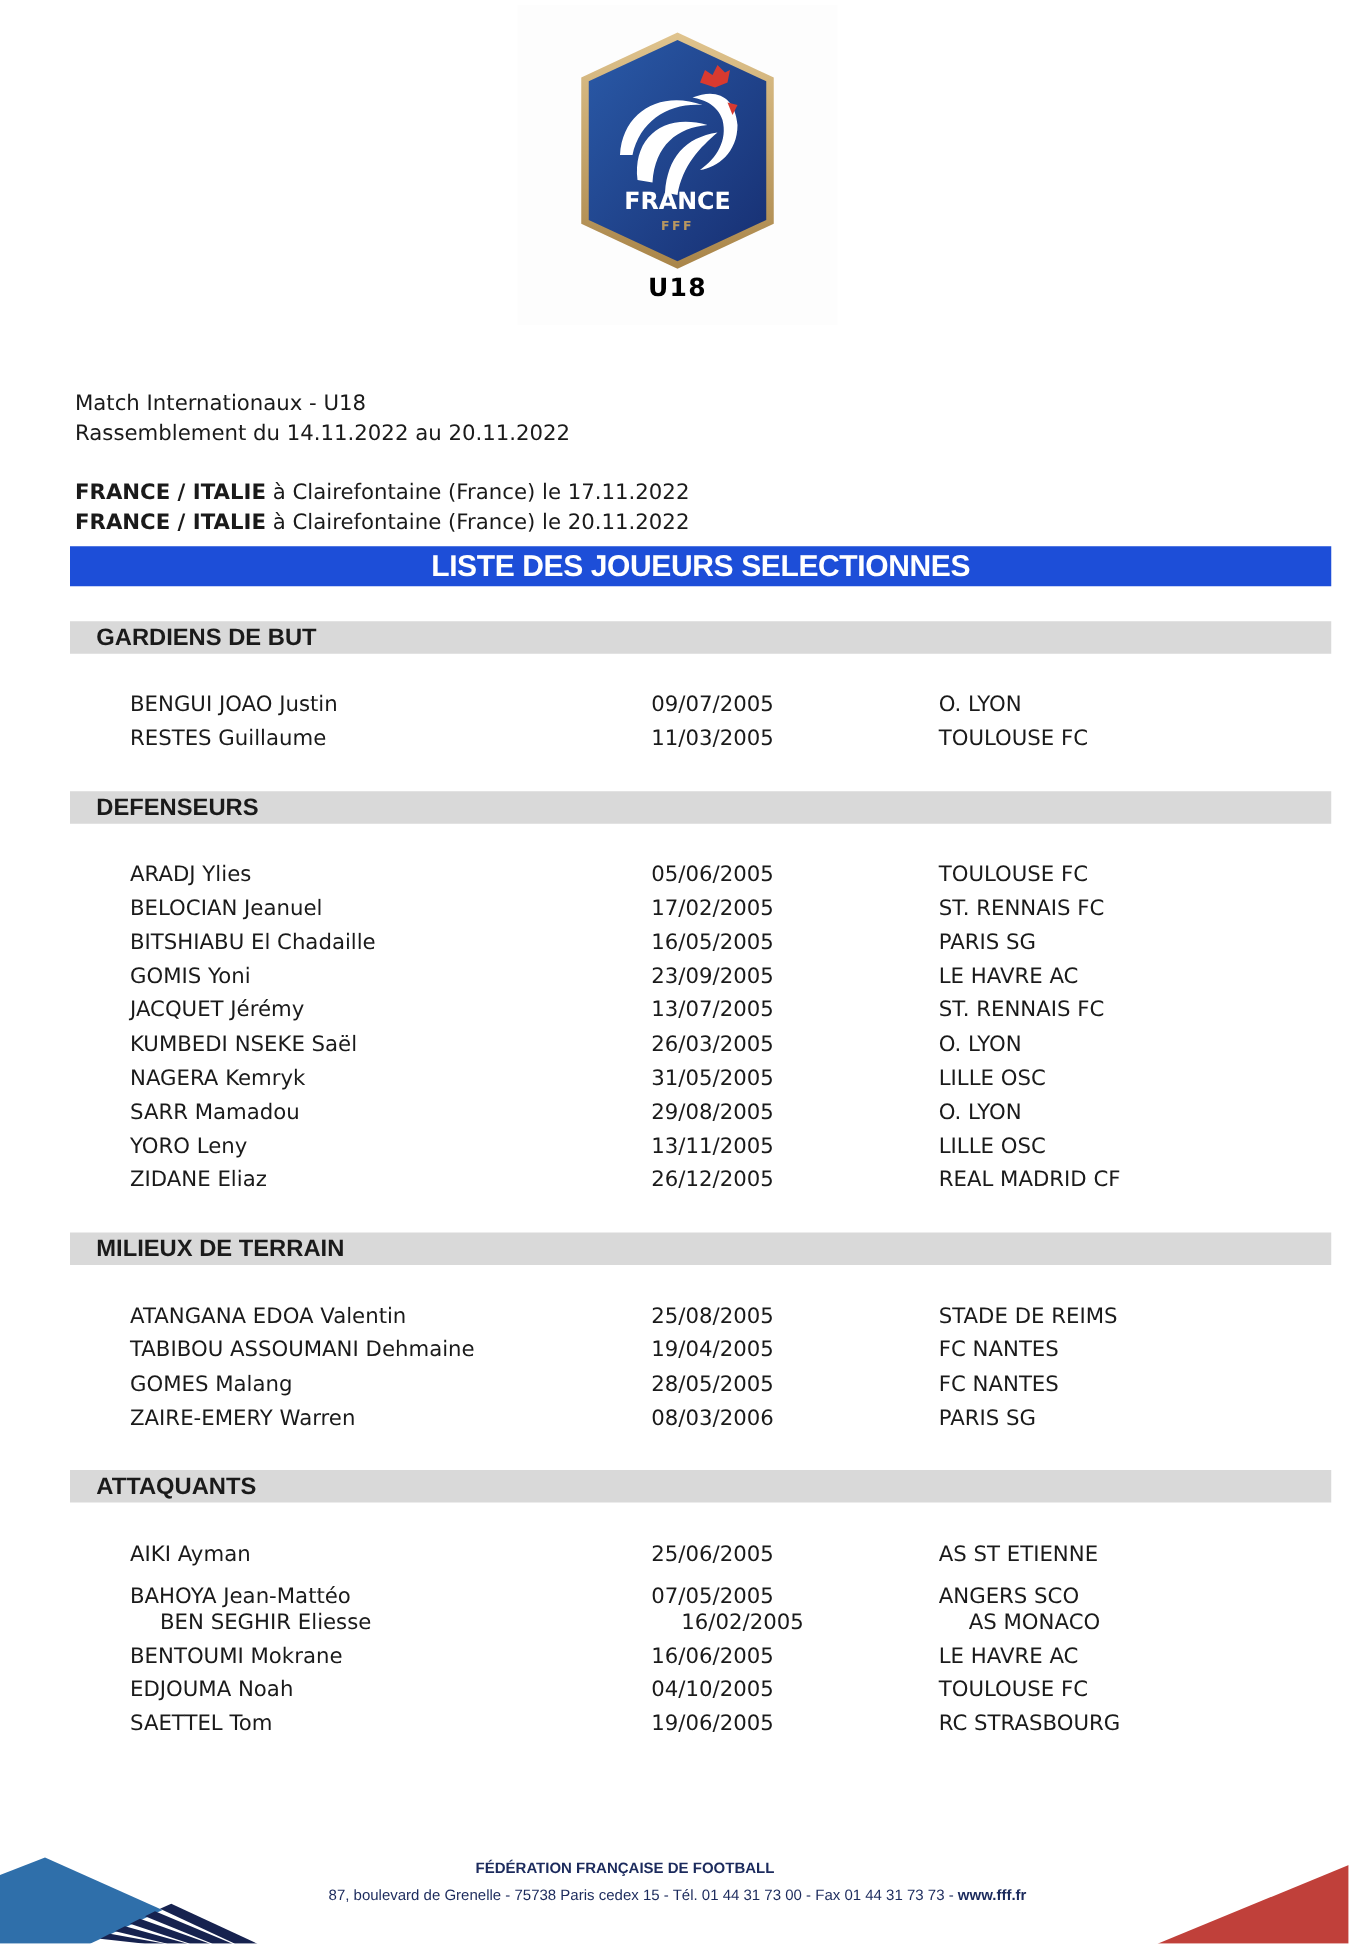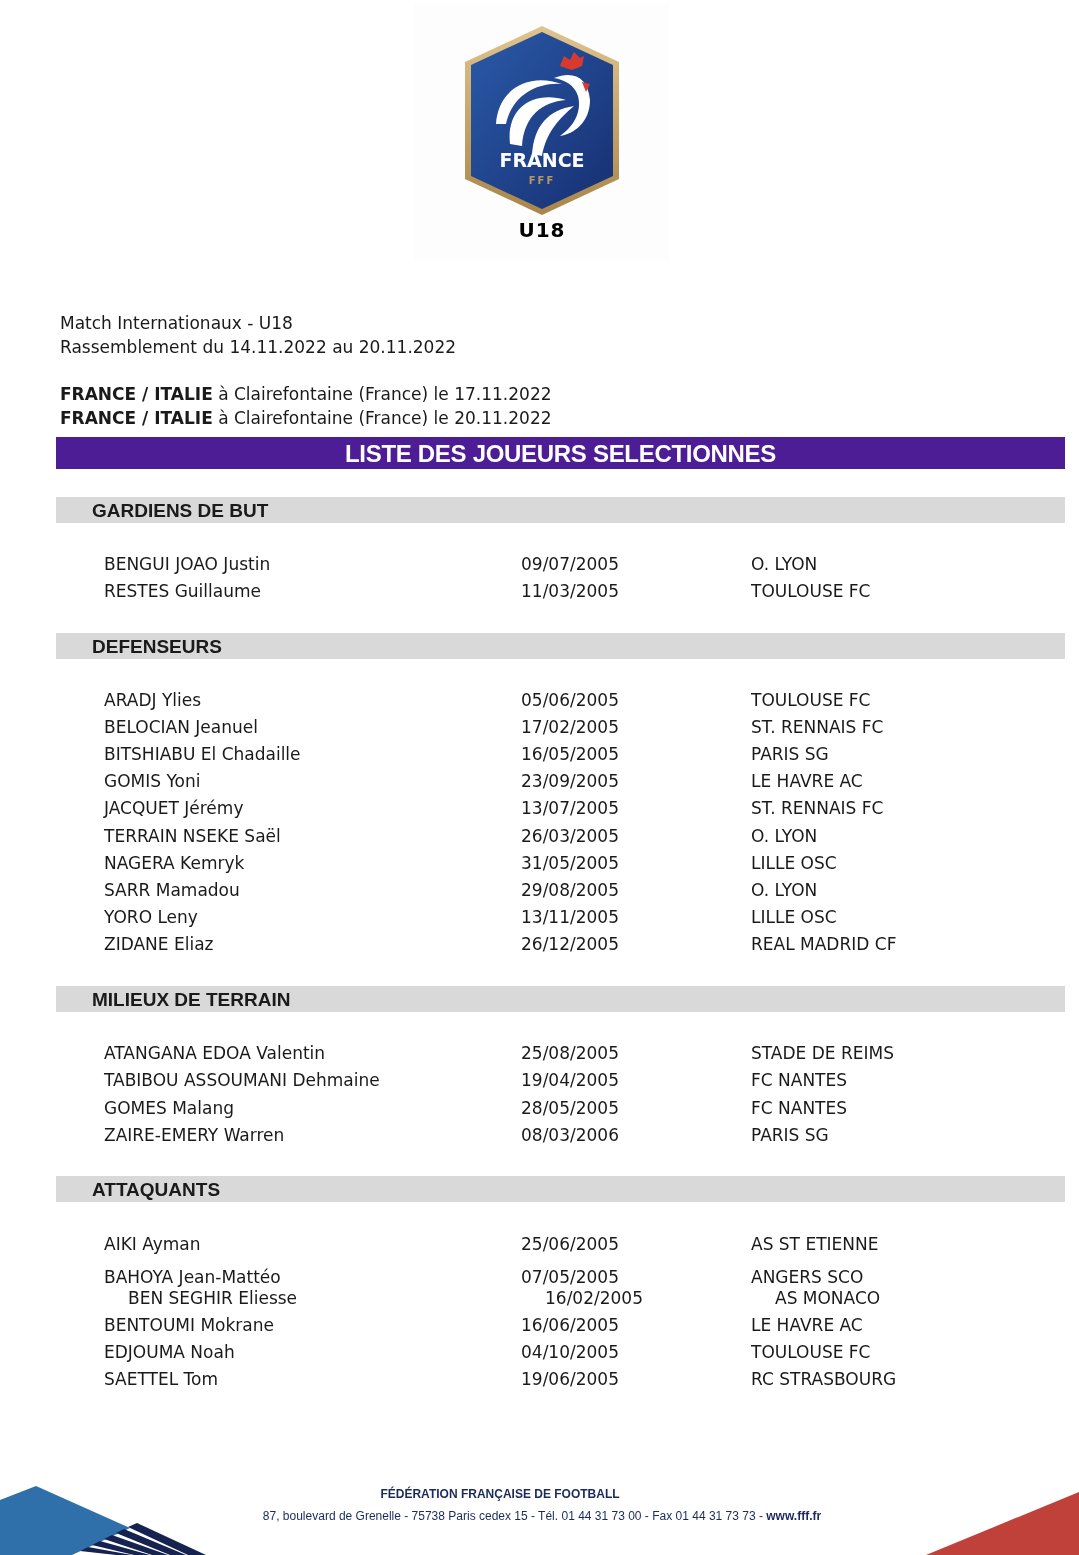--- a/index.html
+++ b/index.html
@@ -15,27 +15,27 @@
   .u18 {
     position: absolute; left: 0; width: 256px; top: 214px; text-align: center;
     font-family: "DejaVu Sans", sans-serif; font-weight: bold; font-size: 20px;
     color: #000000; letter-spacing: 1px;
   }
   .intro { position: absolute; left: 60px; top: 311px; font-size: 17px; line-height: 24px; }
   .intro2 { position: absolute; left: 60px; top: 382px; font-size: 17px; line-height: 24px; }
   .intro2 b { font-weight: bold; }
   .banner {
     position: absolute; left: 56px; top: 437px; width: 1009px; height: 32px;
-    background: #4c1d95; color: #fff; text-align: center;
+    background: #1d4ed8; color: #fff; text-align: center;
     font-family: "Liberation Sans", sans-serif; font-weight: bold; font-size: 24px; line-height: 33px;
     letter-spacing: -0.3px;
   }
   .section-head {
     position: absolute; left: 56px; width: 1009px; height: 26px;
-    background: #d9d9d9; box-sizing: border-box; padding-left: 36px;
+    background: #d9d9d9; box-sizing: border-box; padding-left: 21px;
     font-family: "Liberation Sans", sans-serif; font-weight: bold; font-size: 19px; line-height: 27px;
   }
   .row { position: absolute; left: 0; width: 1079px; height: 27px; font-size: 17px; line-height: 27px; }
   .row .name { position: absolute; left: 104px; }
   .row .dob  { position: absolute; left: 521px; }
   .row .club { position: absolute; left: 751px; }
   .footer-title {
     position: absolute; left: 0; width: 1000px; top: 1487px; text-align: center;
     font-family: "Liberation Sans", sans-serif; font-weight: bold; font-size: 12px; color: #1b2a5c;
   }
@@ -120,21 +120,21 @@
       <span class="name">GOMIS Yoni</span>
       <span class="dob">23/09/2005</span>
       <span class="club">LE HAVRE AC</span>
     </div>
     <div class="row" style="top: 795.4px;">
       <span class="name">JACQUET Jérémy</span>
       <span class="dob">13/07/2005</span>
       <span class="club">ST. RENNAIS FC</span>
     </div>
     <div class="row" style="top: 822.5px;">
-      <span class="name">TERRAIN NSEKE Saël</span>
+      <span class="name">KUMBEDI NSEKE Saël</span>
       <span class="dob">26/03/2005</span>
       <span class="club">O. LYON</span>
     </div>
     <div class="row" style="top: 849.6px;">
       <span class="name">NAGERA Kemryk</span>
       <span class="dob">31/05/2005</span>
       <span class="club">LILLE OSC</span>
     </div>
     <div class="row" style="top: 876.7px;">
       <span class="name">SARR Mamadou</span>

